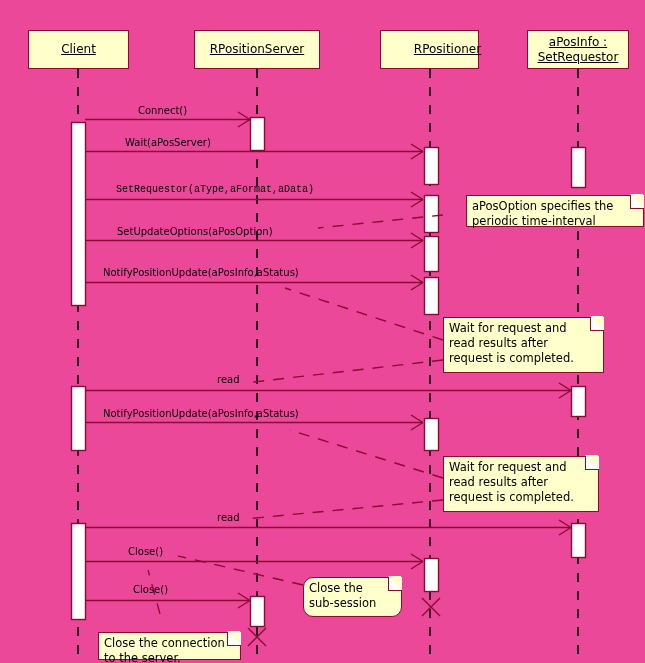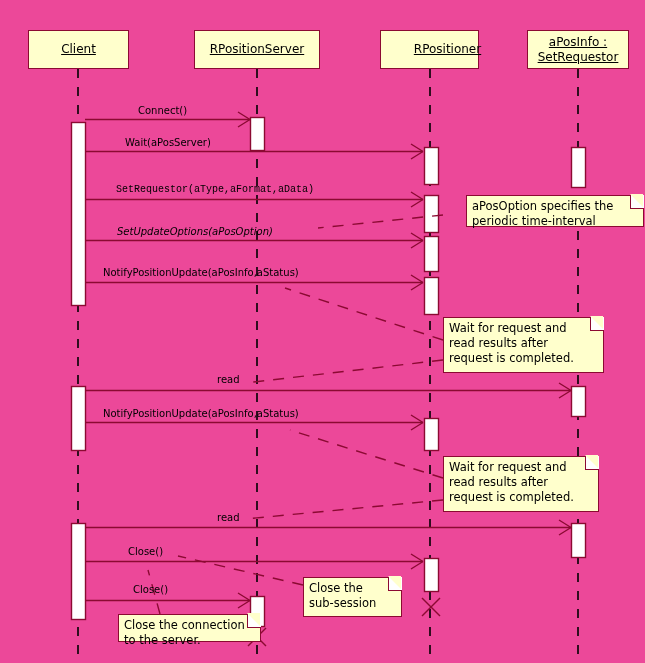--- a/index.html
+++ b/index.html
@@ -168,34 +168,34 @@
     <span>RPositioner</span>
   </div>
   <div class="lifeline-head" id="head-3" style="left: 527px; top: 30px; width: 102px; height: 39px;">
     <span>aPosInfo :</span>
     <span>SetRequestor</span>
   </div>
 
   <div class="msg-label" id="msg-0" style="left: 138px; top: 104px;">Connect()</div>
   <div class="msg-label" id="msg-1" style="left: 125px; top: 136px;">Wait(aPosServer)</div>
   <div class="msg-label" id="msg-2" style="left: 116px; top: 183px; font-family: Liberation Mono, monospace;">SetRequestor(aType,aFormat,aData)</div>
-  <div class="msg-label" id="msg-3" style="left: 117px; top: 225px; font-style: italic;">SetUpdateOptions(aPosOption)</div>
+  <div class="msg-label" id="msg-3" style="left: 117px; top: 225px;">SetUpdateOptions(aPosOption)</div>
   <div class="msg-label" id="msg-4" style="left: 103px; top: 266px;">NotifyPositionUpdate(aPosInfo,aStatus)</div>
   <div class="msg-label" id="msg-5" style="left: 217px; top: 373px;">read</div>
   <div class="msg-label" id="msg-6" style="left: 103px; top: 407px;">NotifyPositionUpdate(aPosInfo,aStatus)</div>
   <div class="msg-label" id="msg-7" style="left: 217px; top: 511px;">read</div>
   <div class="msg-label" id="msg-8" style="left: 128px; top: 545px;">Close()</div>
   <div class="msg-label" id="msg-9" style="left: 133px; top: 583px;">Close()</div>
 
   <div class="note" id="note-0" style="left: 456px; top: 195px; width: 178px; height: 32px; margin-left: 10px;"><span class="fold"></span><span>aPosOption specifies the
 periodic time-interval</span></div>
   <div class="note" id="note-1" style="left: 443px; top: 317px; width: 161px; height: 56px;"><span class="fold"></span><span>Wait for request and
 read results after
 request is completed.</span></div>
   <div class="note" id="note-2" style="left: 443px; top: 456px; width: 156px; height: 56px;"><span class="fold"></span><span>Wait for request and
 read results after
 request is completed.</span></div>
-  <div class="note" id="note-3" style="left: 303px; top: 577px; width: 99px; height: 40px;"><span class="fold"></span><span>Close the
+  <div class="note" id="note-3" style="left: 303px; top: 577px; width: 99px; height: 40px; border-radius: 10px;"><span class="fold"></span><span>Close the
 sub-session</span></div>
-  <div class="note" id="note-4" style="left: 98px; top: 614px; width: 143px; height: 28px; margin-left: 20px;"><span class="fold"></span><span>Close the connection
+  <div class="note" id="note-4" style="left: 98px; top: 632px; width: 143px; height: 28px;"><span class="fold"></span><span>Close the connection
 to the server.</span></div>
 
 </div>
 
 </body></html>

